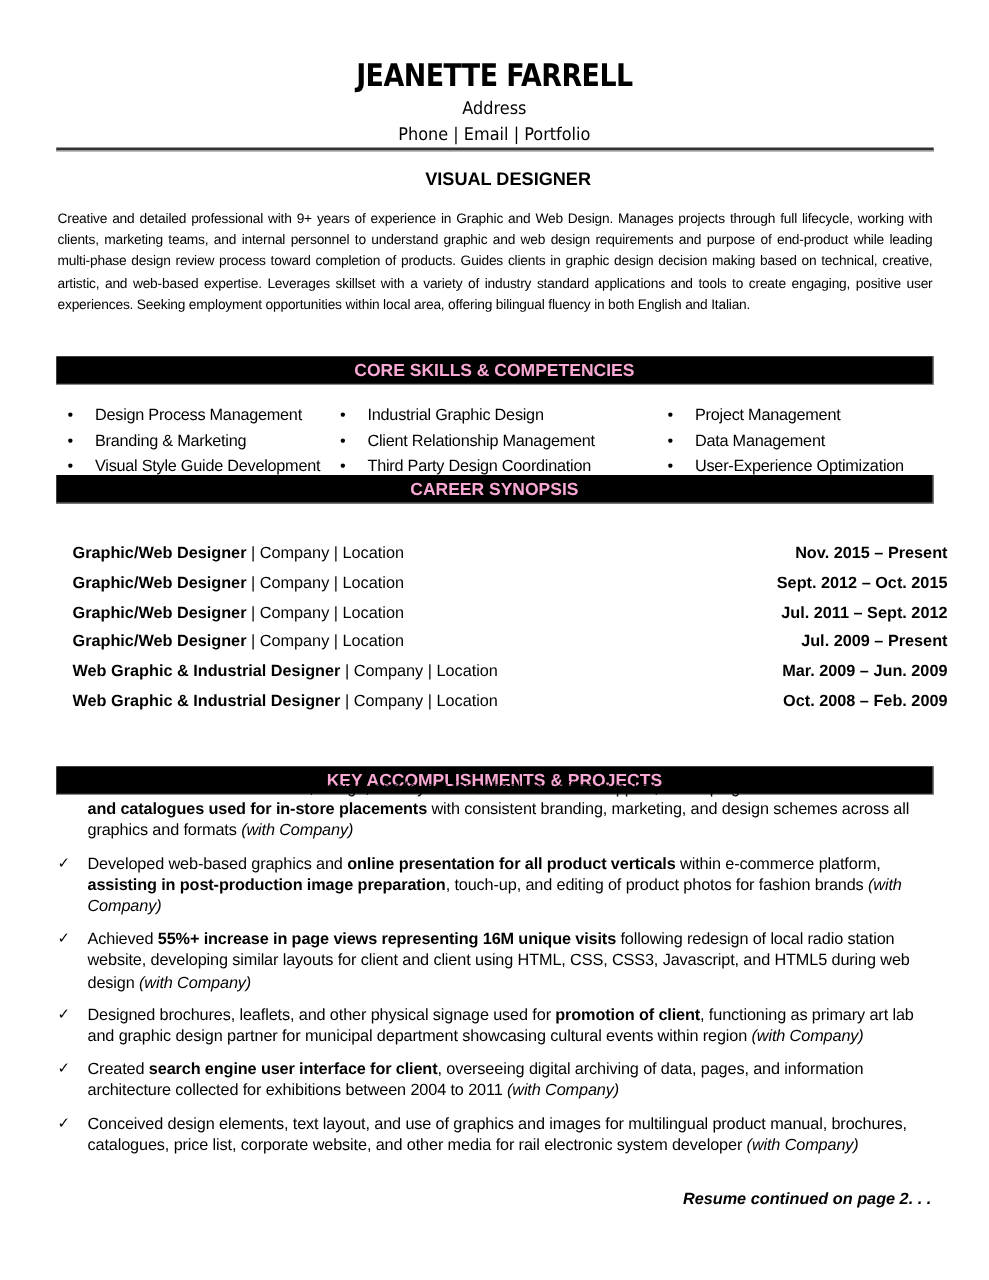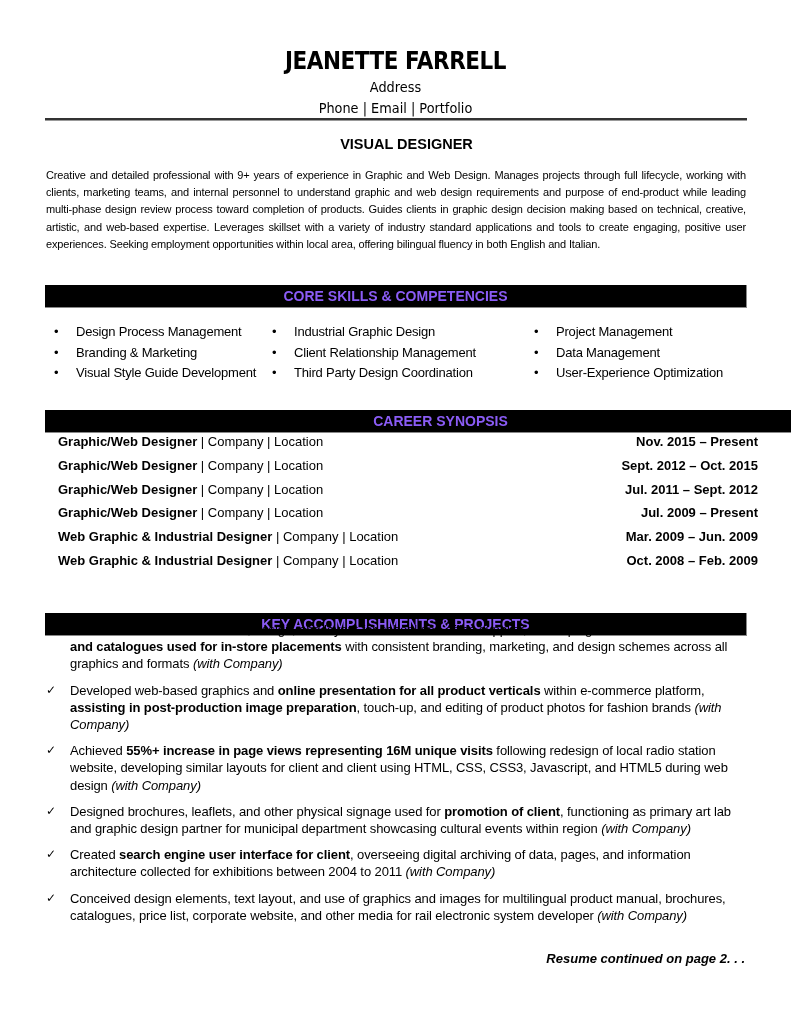--- a/index.html
+++ b/index.html
@@ -8,21 +8,21 @@
 
   .name { position: absolute; top: 46px; left: 0; width: 791px; text-align: center; font-family: "DejaVu Sans", sans-serif; font-weight: bold; font-size: 25px; letter-spacing: -0.5px; transform: scaleX(0.86); transform-origin: center; line-height: 30px; }
   .address { position: absolute; top: 78px; left: 0; width: 791px; text-align: center; font-size: 14px; line-height: 18px; font-family: "DejaVu Sans", sans-serif; transform: scaleX(0.92); }
   .contact { position: absolute; top: 99px; left: 0; width: 791px; text-align: center; font-size: 14px; line-height: 18px; font-family: "DejaVu Sans", sans-serif; transform: scaleX(0.92); }
   .rule { position: absolute; top: 118px; left: 45px; width: 702px; height: 2px; background: #333; border-bottom: 1px solid #999; }
 
   .job-title { position: absolute; top: 134px; left: 0; width: 791px; text-align: center; font-weight: bold; font-size: 14.5px; line-height: 20px; padding-left: 11px; }
 
   .summary { position: absolute; top: 167px; left: 46px; width: 700px; font-size: 11px; line-height: 17.2px; text-align: justify; letter-spacing: -0.15px; }
 
-  .section-bar { position: absolute; left: 45px; width: 701px; height: 22px; background: #000; border-bottom: 1px solid #888; border-right: 1px solid #888; color: #8b5cf6; font-weight: bold; font-size: 14px; line-height: 22px; text-align: center; }
+  .section-bar { position: absolute; left: 45px; width: 701px; height: 22px; background: #000; border-bottom: 1px solid #888; border-right: 1px solid #888; color: #f9a8d4; font-weight: bold; font-size: 14px; line-height: 22px; text-align: center; }
 
   .skills { position: absolute; top: 322px; left: 46px; width: 700px; font-size: 13px; }
   .skill-col { position: absolute; top: 0; }
   .skill-item { position: relative; height: 20.5px; line-height: 20.5px; padding-left: 30px; white-space: nowrap; letter-spacing: -0.2px; }
   .skill-bullet { position: absolute; left: 8px; top: 0; font-size: 13px; }
 
   .career { position: absolute; top: 432px; left: 46px; width: 700px; font-size: 13px; margin-left: 12px; }
   .career-row { position: relative; height: 23.8px; line-height: 20px; white-space: nowrap; }
   .career-role { font-weight: bold; }
   .career-dates { position: absolute; right: 0; top: 0; font-weight: bold; }
@@ -58,21 +58,21 @@
         <div class="skill-item"><span class="skill-bullet">•</span><span>Client Relationship Management</span></div>
         <div class="skill-item"><span class="skill-bullet">•</span><span>Third Party Design Coordination</span></div>
       </div>
     <div class="skill-col" style="left:480px;">
         <div class="skill-item"><span class="skill-bullet">•</span><span>Project Management</span></div>
         <div class="skill-item"><span class="skill-bullet">•</span><span>Data Management</span></div>
         <div class="skill-item"><span class="skill-bullet">•</span><span>User-Experience Optimization</span></div>
       </div>
   </div>
 
-  <div class="section-bar" style="top:410px;padding-left:45px;">CAREER SYNOPSIS</div>
+  <div class="section-bar" style="top:380px;">CAREER SYNOPSIS</div>
   <div class="career">
       <div class="career-row"><span class="career-role">Graphic/Web Designer</span><span> | Company | Location</span><span class="career-dates">Nov. 2015 – Present</span></div>
       <div class="career-row"><span class="career-role">Graphic/Web Designer</span><span> | Company | Location</span><span class="career-dates">Sept. 2012 – Oct. 2015</span></div>
       <div class="career-row"><span class="career-role">Graphic/Web Designer</span><span> | Company | Location</span><span class="career-dates">Jul. 2011 – Sept. 2012</span></div>
       <div class="career-row"><span class="career-role">Graphic/Web Designer</span><span> | Company | Location</span><span class="career-dates">Jul. 2009 – Present</span></div>
       <div class="career-row"><span class="career-role">Web Graphic &amp; Industrial Designer</span><span> | Company | Location</span><span class="career-dates">Mar. 2009 – Jun. 2009</span></div>
       <div class="career-row"><span class="career-role">Web Graphic &amp; Industrial Designer</span><span> | Company | Location</span><span class="career-dates">Oct. 2008 – Feb. 2009</span></div>
     </div>
 
   <div class="section-bar" style="top:613px;">KEY ACCOMPLISHMENTS &amp; PROJECTS</div>

